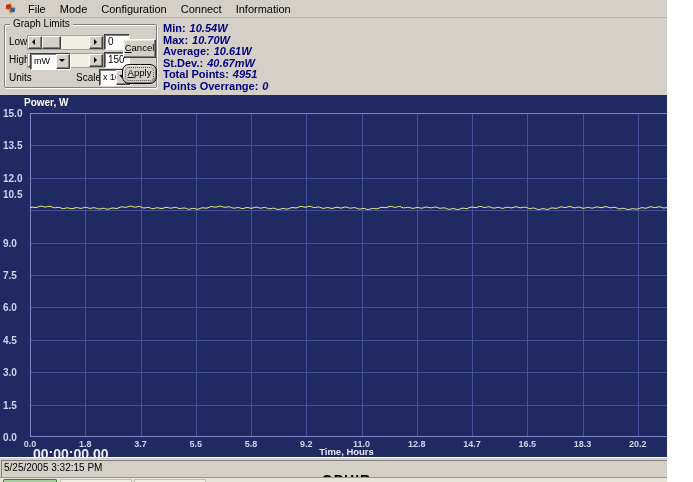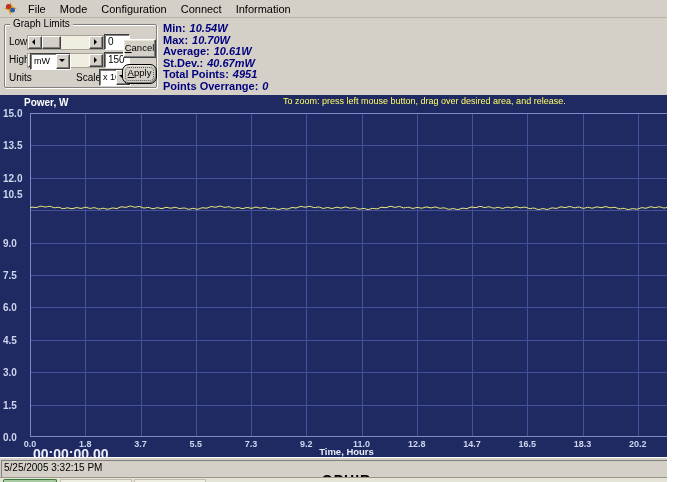--- a/index.html
+++ b/index.html
@@ -163,21 +163,20 @@
     <div><span>Min:</span><span class="stat-value">10.54W</span></div>
     <div><span>Max:</span><span class="stat-value">10.70W</span></div>
     <div><span>Average:</span><span class="stat-value">10.61W</span></div>
     <div><span>St.Dev.:</span><span class="stat-value">40.67mW</span></div>
     <div><span>Total Points:</span><span class="stat-value">4951</span></div>
     <div><span>Points Overrange:</span><span class="stat-value">0</span></div>
   </div>
 
   <div class="graph-region">
     <span class="power-label">Power, W</span>
-    <span class="zoom-hint">To zoom: press left mouse button, drag over desired area, and release.</span>
     <svg id="plot-svg" width="663" height="324">
         <line x1="0.5" y1="0" x2="0.5" y2="324" stroke="#46519c" stroke-width="1"></line>
         <line x1="55.5" y1="0" x2="55.5" y2="324" stroke="#46519c" stroke-width="1"></line>
         <line x1="111.5" y1="0" x2="111.5" y2="324" stroke="#46519c" stroke-width="1"></line>
         <line x1="166.5" y1="0" x2="166.5" y2="324" stroke="#46519c" stroke-width="1"></line>
         <line x1="221.5" y1="0" x2="221.5" y2="324" stroke="#46519c" stroke-width="1"></line>
         <line x1="276.5" y1="0" x2="276.5" y2="324" stroke="#46519c" stroke-width="1"></line>
         <line x1="332.5" y1="0" x2="332.5" y2="324" stroke="#46519c" stroke-width="1"></line>
         <line x1="387.5" y1="0" x2="387.5" y2="324" stroke="#46519c" stroke-width="1"></line>
         <line x1="442.5" y1="0" x2="442.5" y2="324" stroke="#46519c" stroke-width="1"></line>
@@ -212,21 +211,21 @@
         <div class="ylabel" style="top: 239.8px;">4.5</div>
         <div class="ylabel" style="top: 272.2px;">3.0</div>
         <div class="ylabel" style="top: 304.6px;">1.5</div>
         <div class="ylabel" style="top: 337px;">0.0</div>
       </div>
     <div id="x-labels">
         <div class="xlabel" style="left: 14px;">0.0</div>
         <div class="xlabel" style="left: 69.25px;">1.8</div>
         <div class="xlabel" style="left: 124.5px;">3.7</div>
         <div class="xlabel" style="left: 179.75px;">5.5</div>
-        <div class="xlabel" style="left: 235px;">7.3</div>
+        <div class="xlabel" style="left: 235px;">5.8</div>
         <div class="xlabel" style="left: 290.25px; text-align: center;">9.2</div>
         <div class="xlabel" style="left: 345.5px;">11.0</div>
         <div class="xlabel" style="left: 400.75px;">12.8</div>
         <div class="xlabel" style="left: 456px;">14.7</div>
         <div class="xlabel" style="left: 511.25px;">16.5</div>
         <div class="xlabel" style="left: 566.5px;">18.3</div>
         <div class="xlabel" style="left: 621.75px;">20.2</div>
       </div>
     <span class="start-time">00:00:00.00</span>
     <span class="xaxis-title">Time, Hours</span>

